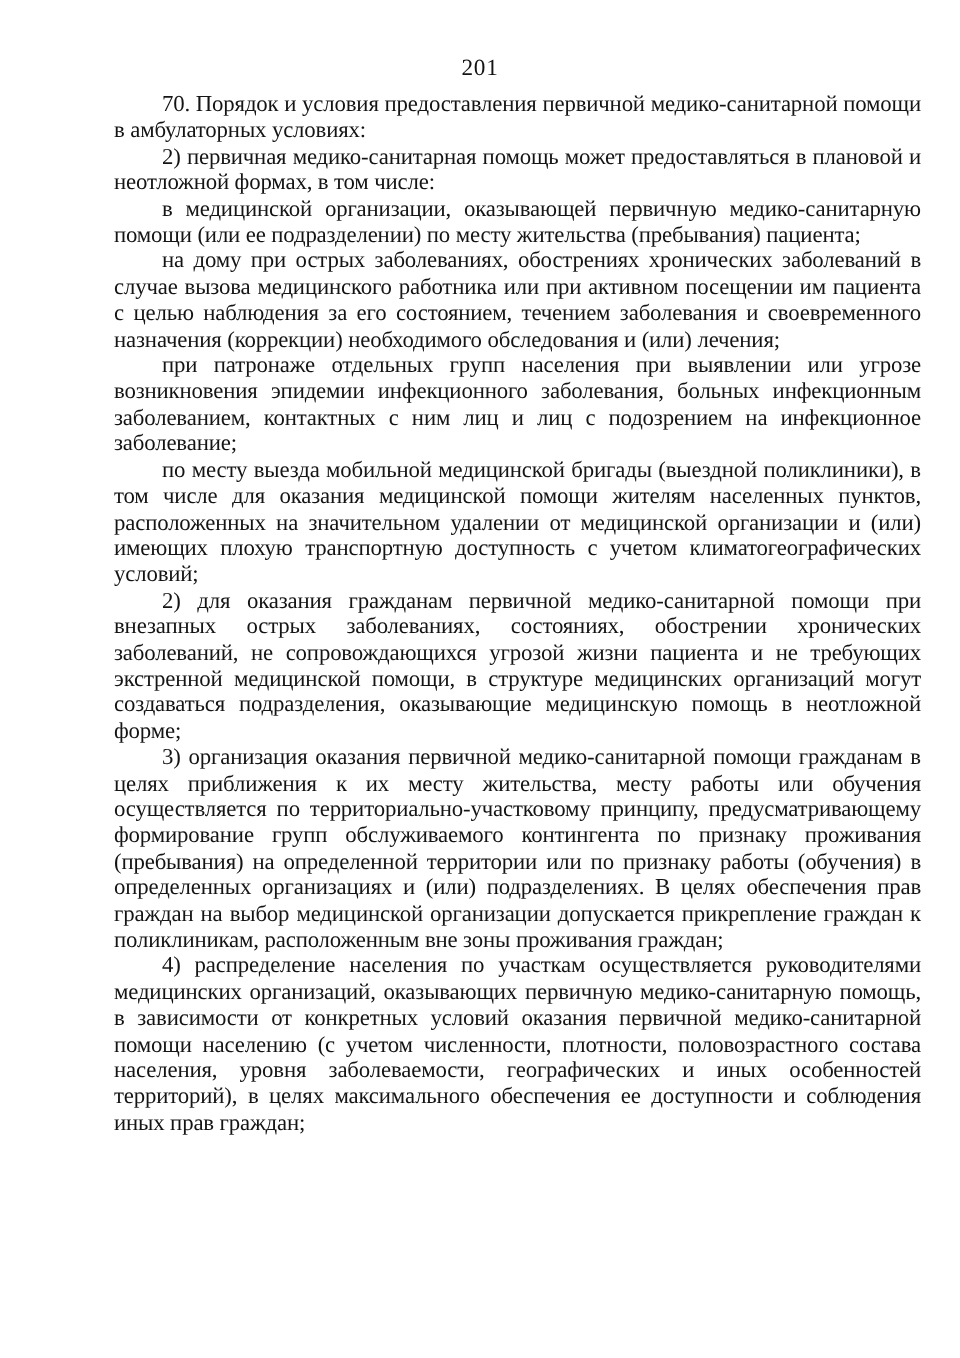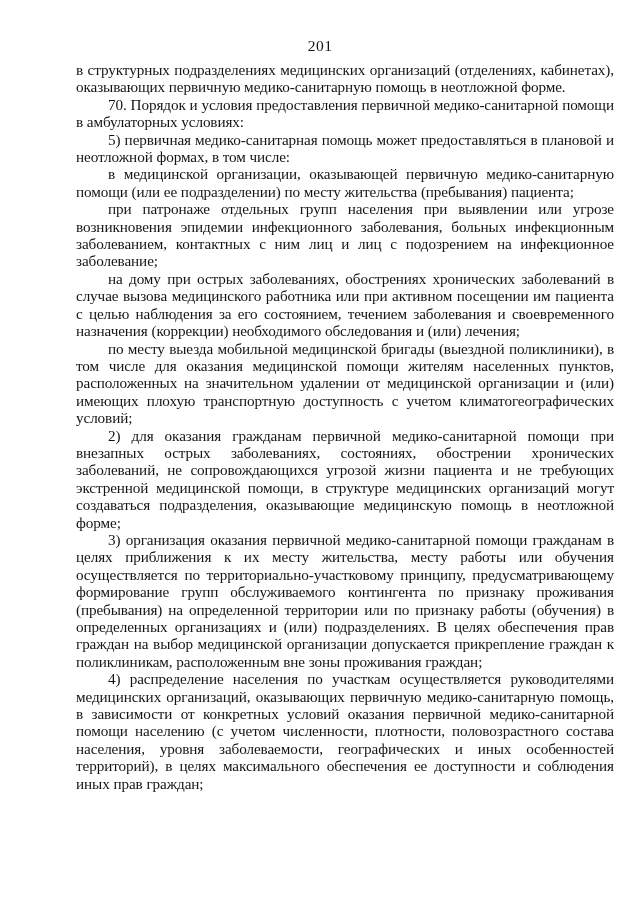--- a/index.html
+++ b/index.html
@@ -46,24 +46,23 @@
     text-indent: 0;
   }
 </style>
 </head>
 <body>
 
 <div class="page">
   <div class="page-number">201</div>
 
   <div class="doc-body">
-    <p class="para no-indent">в структурных подразделениях медицинских организаций (отделениях, кабинетах), оказывающих первичную медико-санитарную помощь в неотложной форме.</p>
     <p class="para">70. Порядок и условия предоставления первичной медико-санитарной помощи в амбулаторных условиях:</p>
-    <p class="para">5) первичная медико-санитарная помощь может предоставляться в плановой и неотложной формах, в том числе:</p>
+    <p class="para">2) первичная медико-санитарная помощь может предоставляться в плановой и неотложной формах, в том числе:</p>
     <p class="para">в медицинской организации, оказывающей первичную медико-санитарную помощи (или ее подразделении) по месту жительства (пребывания) пациента;</p>
+    <p class="para">на дому при острых заболеваниях, обострениях хронических заболеваний в случае вызова медицинского работника или при активном посещении им пациента с целью наблюдения за его состоянием, течением заболевания и своевременного назначения (коррекции) необходимого обследования и (или) лечения;</p>
     <p class="para">при патронаже отдельных групп населения при выявлении или угрозе возникновения эпидемии инфекционного заболевания, больных инфекционным заболеванием, контактных с ним лиц и лиц с подозрением на инфекционное заболевание;</p>
-    <p class="para">на дому при острых заболеваниях, обострениях хронических заболеваний в случае вызова медицинского работника или при активном посещении им пациента с целью наблюдения за его состоянием, течением заболевания и своевременного назначения (коррекции) необходимого обследования и (или) лечения;</p>
     <p class="para">по месту выезда мобильной медицинской бригады (выездной поликлиники), в том числе для оказания медицинской помощи жителям населенных пунктов, расположенных на значительном удалении от медицинской организации и (или) имеющих плохую транспортную доступность с учетом климатогеографических условий;</p>
     <p class="para">2) для оказания гражданам первичной медико-санитарной помощи при внезапных острых заболеваниях, состояниях, обострении хронических заболеваний, не сопровождающихся угрозой жизни пациента и не требующих экстренной медицинской помощи, в структуре медицинских организаций могут создаваться подразделения, оказывающие медицинскую помощь в неотложной форме;</p>
     <p class="para">3) организация оказания первичной медико-санитарной помощи гражданам в целях приближения к их месту жительства, месту работы или обучения осуществляется по территориально-участковому принципу, предусматривающему формирование групп обслуживаемого контингента по признаку проживания (пребывания) на определенной территории или по признаку работы (обучения) в определенных организациях и (или) подразделениях. В целях обеспечения прав граждан на выбор медицинской организации допускается прикрепление граждан к поликлиникам, расположенным вне зоны проживания граждан;</p>
     <p class="para">4) распределение населения по участкам осуществляется руководителями медицинских организаций, оказывающих первичную медико-санитарную помощь, в зависимости от конкретных условий оказания первичной медико-санитарной помощи населению (с учетом численности, плотности, половозрастного состава населения, уровня заболеваемости, географических и иных особенностей территорий), в целях максимального обеспечения ее доступности и соблюдения иных прав граждан;</p>
   </div>
 </div>
 
 </body></html>

